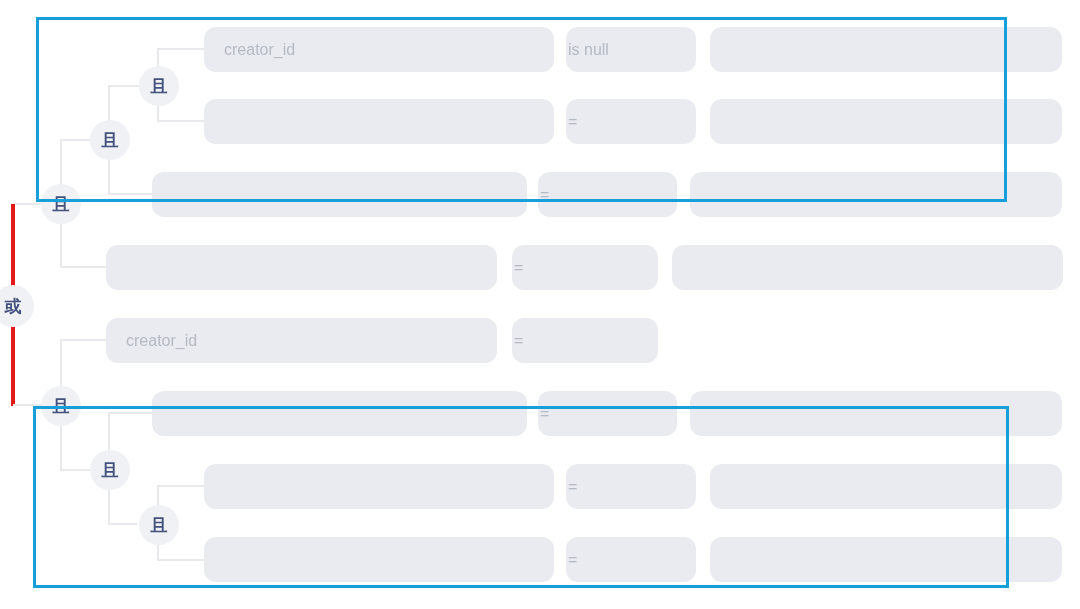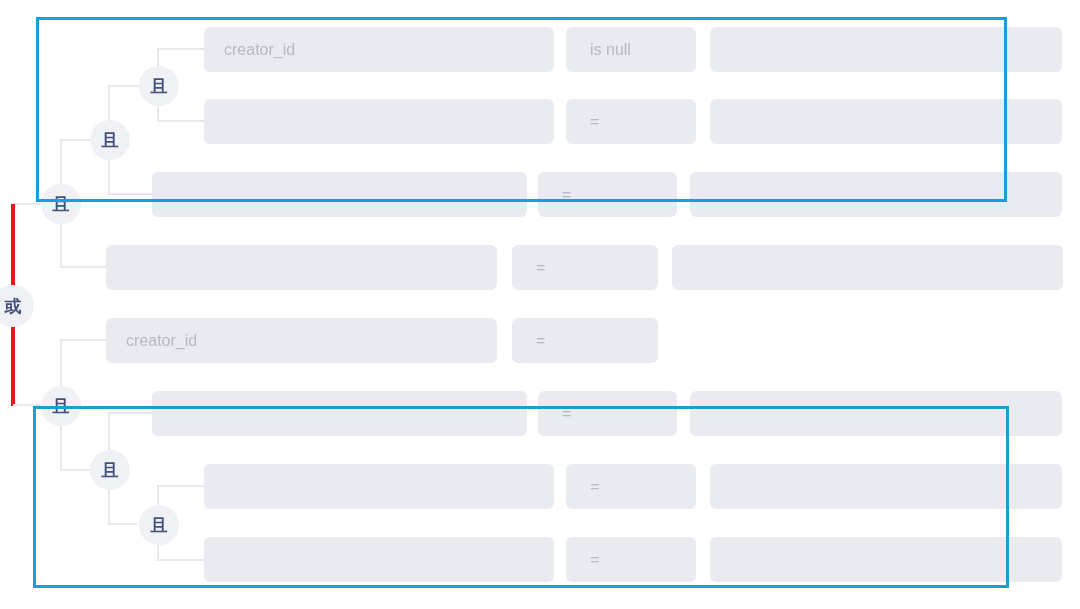--- a/index.html
+++ b/index.html
@@ -3,26 +3,26 @@
 <meta charset="utf-8">
 <style>
   html,body{margin:0;padding:0;background:#ffffff;}
   .canvas{
     position:relative;width:1080px;height:609px;overflow:hidden;background:#ffffff;
     font-family:"Liberation Sans","DejaVu Sans",sans-serif;
   }
   
   .row{position:absolute;left:0;width:1080px;height:45px;}
   .box{
-    position:absolute;top:0;height:45px;background:#e9ebf0;border-radius:6px;
+    position:absolute;top:0;height:45px;background:#e9ebf0;border-radius:12px;
     font-size:16px;color:#b4bac4;line-height:45px;white-space:nowrap;overflow:hidden;
     box-sizing:border-box;
   }
   .box.field{padding-left:20px;}
-  .box.op{padding-left:24px;}
+  .box.op{padding-left:2px;}
   .box.val{padding-left:17px;}
   
   .d1 .field{left:106px;width:391px;}
   .d1 .op{left:512px;width:146px;}
   .d1 .val{left:672px;width:391px;}
   
   .d2 .field{left:152px;width:375px;}
   .d2 .op{left:538px;width:139px;}
   .d2 .val{left:690px;width:372px;}
   

